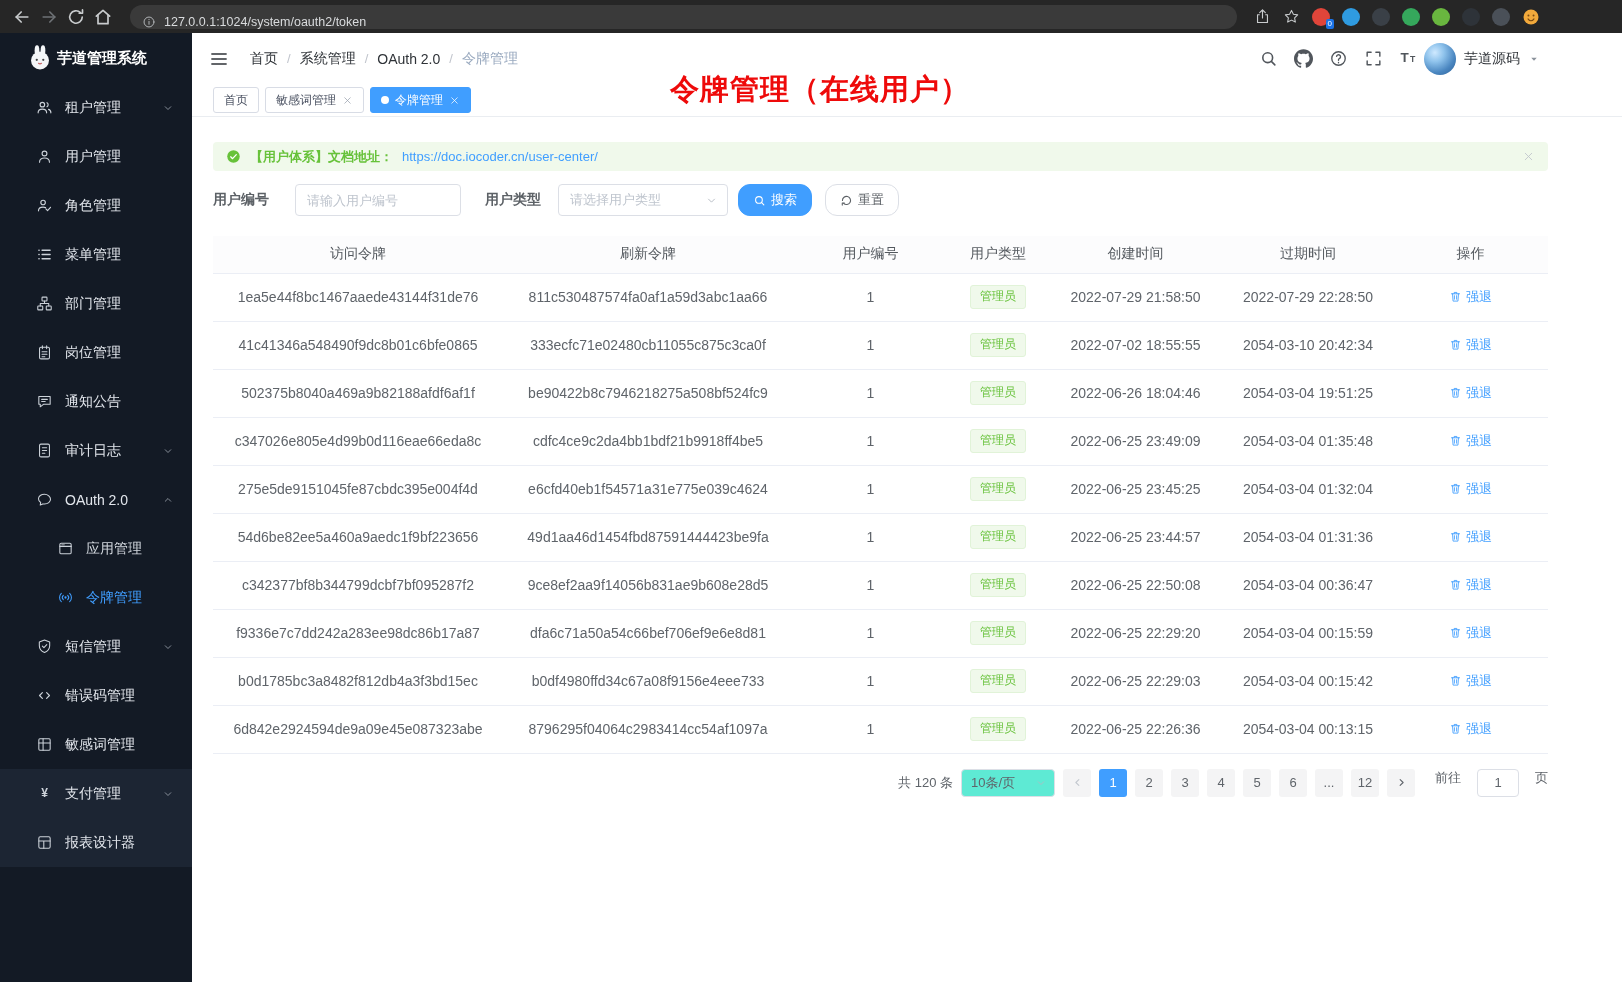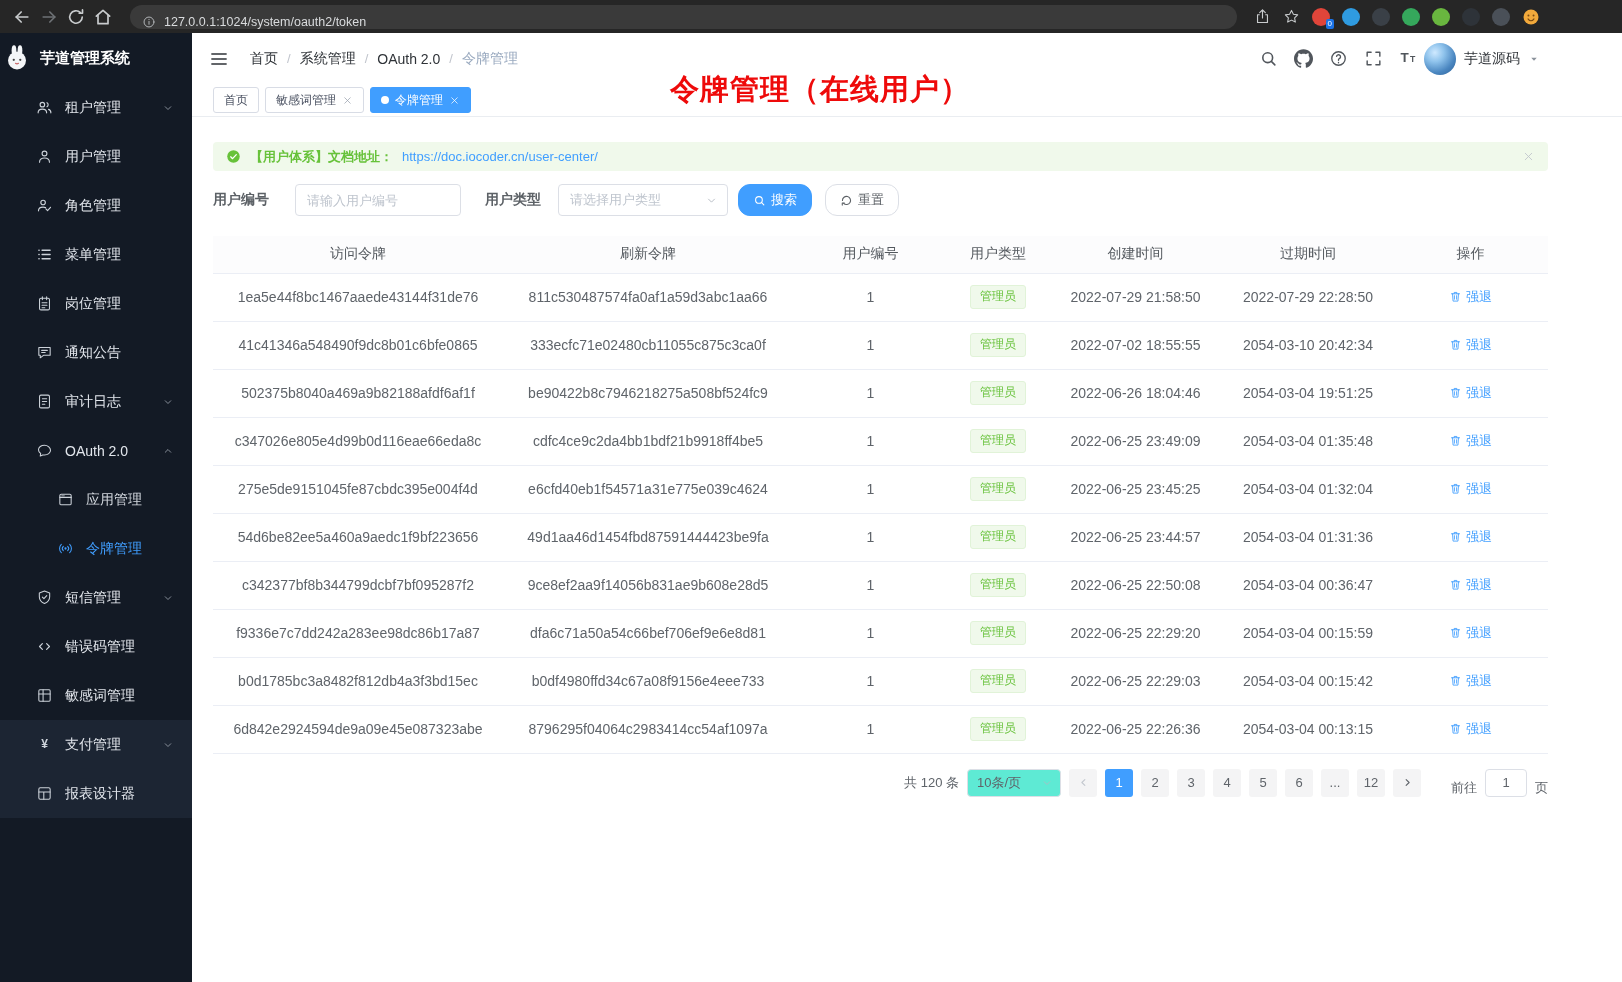--- a/index.html
+++ b/index.html
@@ -16,21 +16,21 @@
   .i-ic{width:14px;height:14px;color:#b9bcbf;flex:0 0 auto}
   .url-text{font-size:12.5px;color:#d9dbdd;white-space:nowrap}
   .b-right{display:flex;align-items:center;gap:12px;flex:0 0 auto}
   .b-act{width:17px;height:17px;color:#c9ccce;cursor:pointer}
   .ext{width:18px;height:18px;border-radius:50%;position:relative;cursor:pointer;flex:0 0 auto}
   .ext .badge{position:absolute;right:-4px;bottom:-3px;background:#1a73e8;color:#fff;font-size:8px;line-height:10px;padding:0 2px;border-radius:2px}
 
   
   .app{flex:1;display:flex;min-height:0}
   .sidebar{width:192px;flex:0 0 auto;background:var(--sidebar-bg);display:flex;flex-direction:column}
-  .logo{height:50px;flex:0 0 auto;display:flex;align-items:center;gap:8px;padding:0 2px}
+  .logo{height:50px;flex:0 0 auto;display:flex;align-items:center;gap:2px;padding:0 25px}
   .logo-img{width:30px;height:30px;flex:0 0 auto}
   .logo-title{color:#fff;font-size:15px;font-weight:700;white-space:nowrap}
   .s-nav{flex:1;overflow:hidden}
   .side-item{height:49px;display:flex;align-items:center;padding:0 18px 0 36px;color:#e2e6ec;cursor:pointer;white-space:nowrap}
   .side-item .s-icon{width:17px;height:17px;margin-right:12px;color:#ccd2d9;flex:0 0 auto}
   .side-item .s-label{font-size:14px}
   .side-item .chev{width:12px;height:12px;margin-left:auto;color:#99a1ab;flex:0 0 auto}
   .side-item.child{padding-left:57px;color:#d4d9df}
   .side-item.active{color:var(--accent)}
   .side-item.active .s-icon{color:var(--accent)}
@@ -86,21 +86,21 @@
   .force{display:inline-flex;align-items:center;gap:4px;color:var(--accent);font-size:13px;cursor:pointer}
   .force .ti{width:13px;height:13px;flex:0 0 auto}
 
   .pagination{display:flex;align-items:center;justify-content:flex-end;gap:8px;margin-top:15px;font-size:13px;color:#5f646a}
   .psize{width:94px;height:28px;border:1px solid #dcdfe6;border-radius:4px;background:#5eead4;display:flex;align-items:center;justify-content:space-between;padding:0 7px 0 9px;cursor:pointer;white-space:nowrap}
   .psize .chev{width:12px;height:12px;color:#b3b9c2;flex:0 0 auto}
   .pbtn{min-width:28px;height:28px;border:none;border-radius:3px;background:#f4f4f5;color:#5f646a;font-size:13px;display:inline-flex;align-items:center;justify-content:center;cursor:pointer;font-family:inherit;padding:0 4px}
   .pbtn.disabled{color:#c3c8cf}
   .pbtn.active{background:var(--accent);color:#fff}
   .pchev{width:13px;height:13px}
-  .goto{display:flex;align-items:flex-end;gap:8px;margin-left:22px;white-space:nowrap}
+  .goto{display:flex;align-items:flex-start;gap:16px;margin-left:12px;white-space:nowrap}
   .goto input{width:42px;height:28px;border:1px solid #dcdfe6;border-radius:4px;text-align:center;font-size:13px;color:#5f646a;outline:none;font-family:inherit}
 </style>
 </head>
 <body>
 
 <div class="screen">
 
   <div class="browser">
     <span id="browser-nav" style="display:contents"><span class="b-btn">
           <svg viewBox="0 0 24 24" fill="none" stroke="currentColor" stroke-width="2" stroke-linecap="round" stroke-linejoin="round" style="width:100%;height:100%;display:block">
@@ -214,20 +214,31 @@
             <span class="s-icon">
               <svg viewBox="0 0 24 24" fill="none" stroke="currentColor" stroke-width="1.8" stroke-linecap="round" stroke-linejoin="round" style="width:100%;height:100%;display:block">
                 <path d="M4 6h.5M4 12h.5M4 18h.5M8.5 6H20M8.5 12H20M8.5 18H20"></path>
               </svg>
             </span>
             <span class="s-label">菜单管理</span>
           </div>
           <div class="side-item">
             <span class="s-icon">
               <svg viewBox="0 0 24 24" fill="none" stroke="currentColor" stroke-width="1.5" stroke-linecap="round" stroke-linejoin="round" style="width:100%;height:100%;display:block">
+                <rect x="8.5" y="3" width="7" height="5.5" rx="1"></rect>
+                <rect x="2.5" y="15.5" width="7" height="5.5" rx="1"></rect>
+                <rect x="14.5" y="15.5" width="7" height="5.5" rx="1"></rect>
+                <path d="M12 8.5V12M6 15.5V12h12v3.5"></path>
+              </svg>
+            </span>
+            <span class="s-label">部门管理</span>
+          </div>
+          <div class="side-item">
+            <span class="s-icon">
+              <svg viewBox="0 0 24 24" fill="none" stroke="currentColor" stroke-width="1.5" stroke-linecap="round" stroke-linejoin="round" style="width:100%;height:100%;display:block">
                 <rect x="5" y="4.5" width="14" height="16.5" rx="2"></rect>
                 <path d="M9 2.5v4M15 2.5v4M8.5 11h7M8.5 14.5h7M8.5 18h4"></path>
               </svg>
             </span>
             <span class="s-label">岗位管理</span>
           </div>
           <div class="side-item">
             <span class="s-icon">
               <svg viewBox="0 0 24 24" fill="none" stroke="currentColor" stroke-width="1.5" stroke-linecap="round" stroke-linejoin="round" style="width:100%;height:100%;display:block">
                 <path d="M4 5h16v11h-9.5L6 19.5V16H4z"></path>

